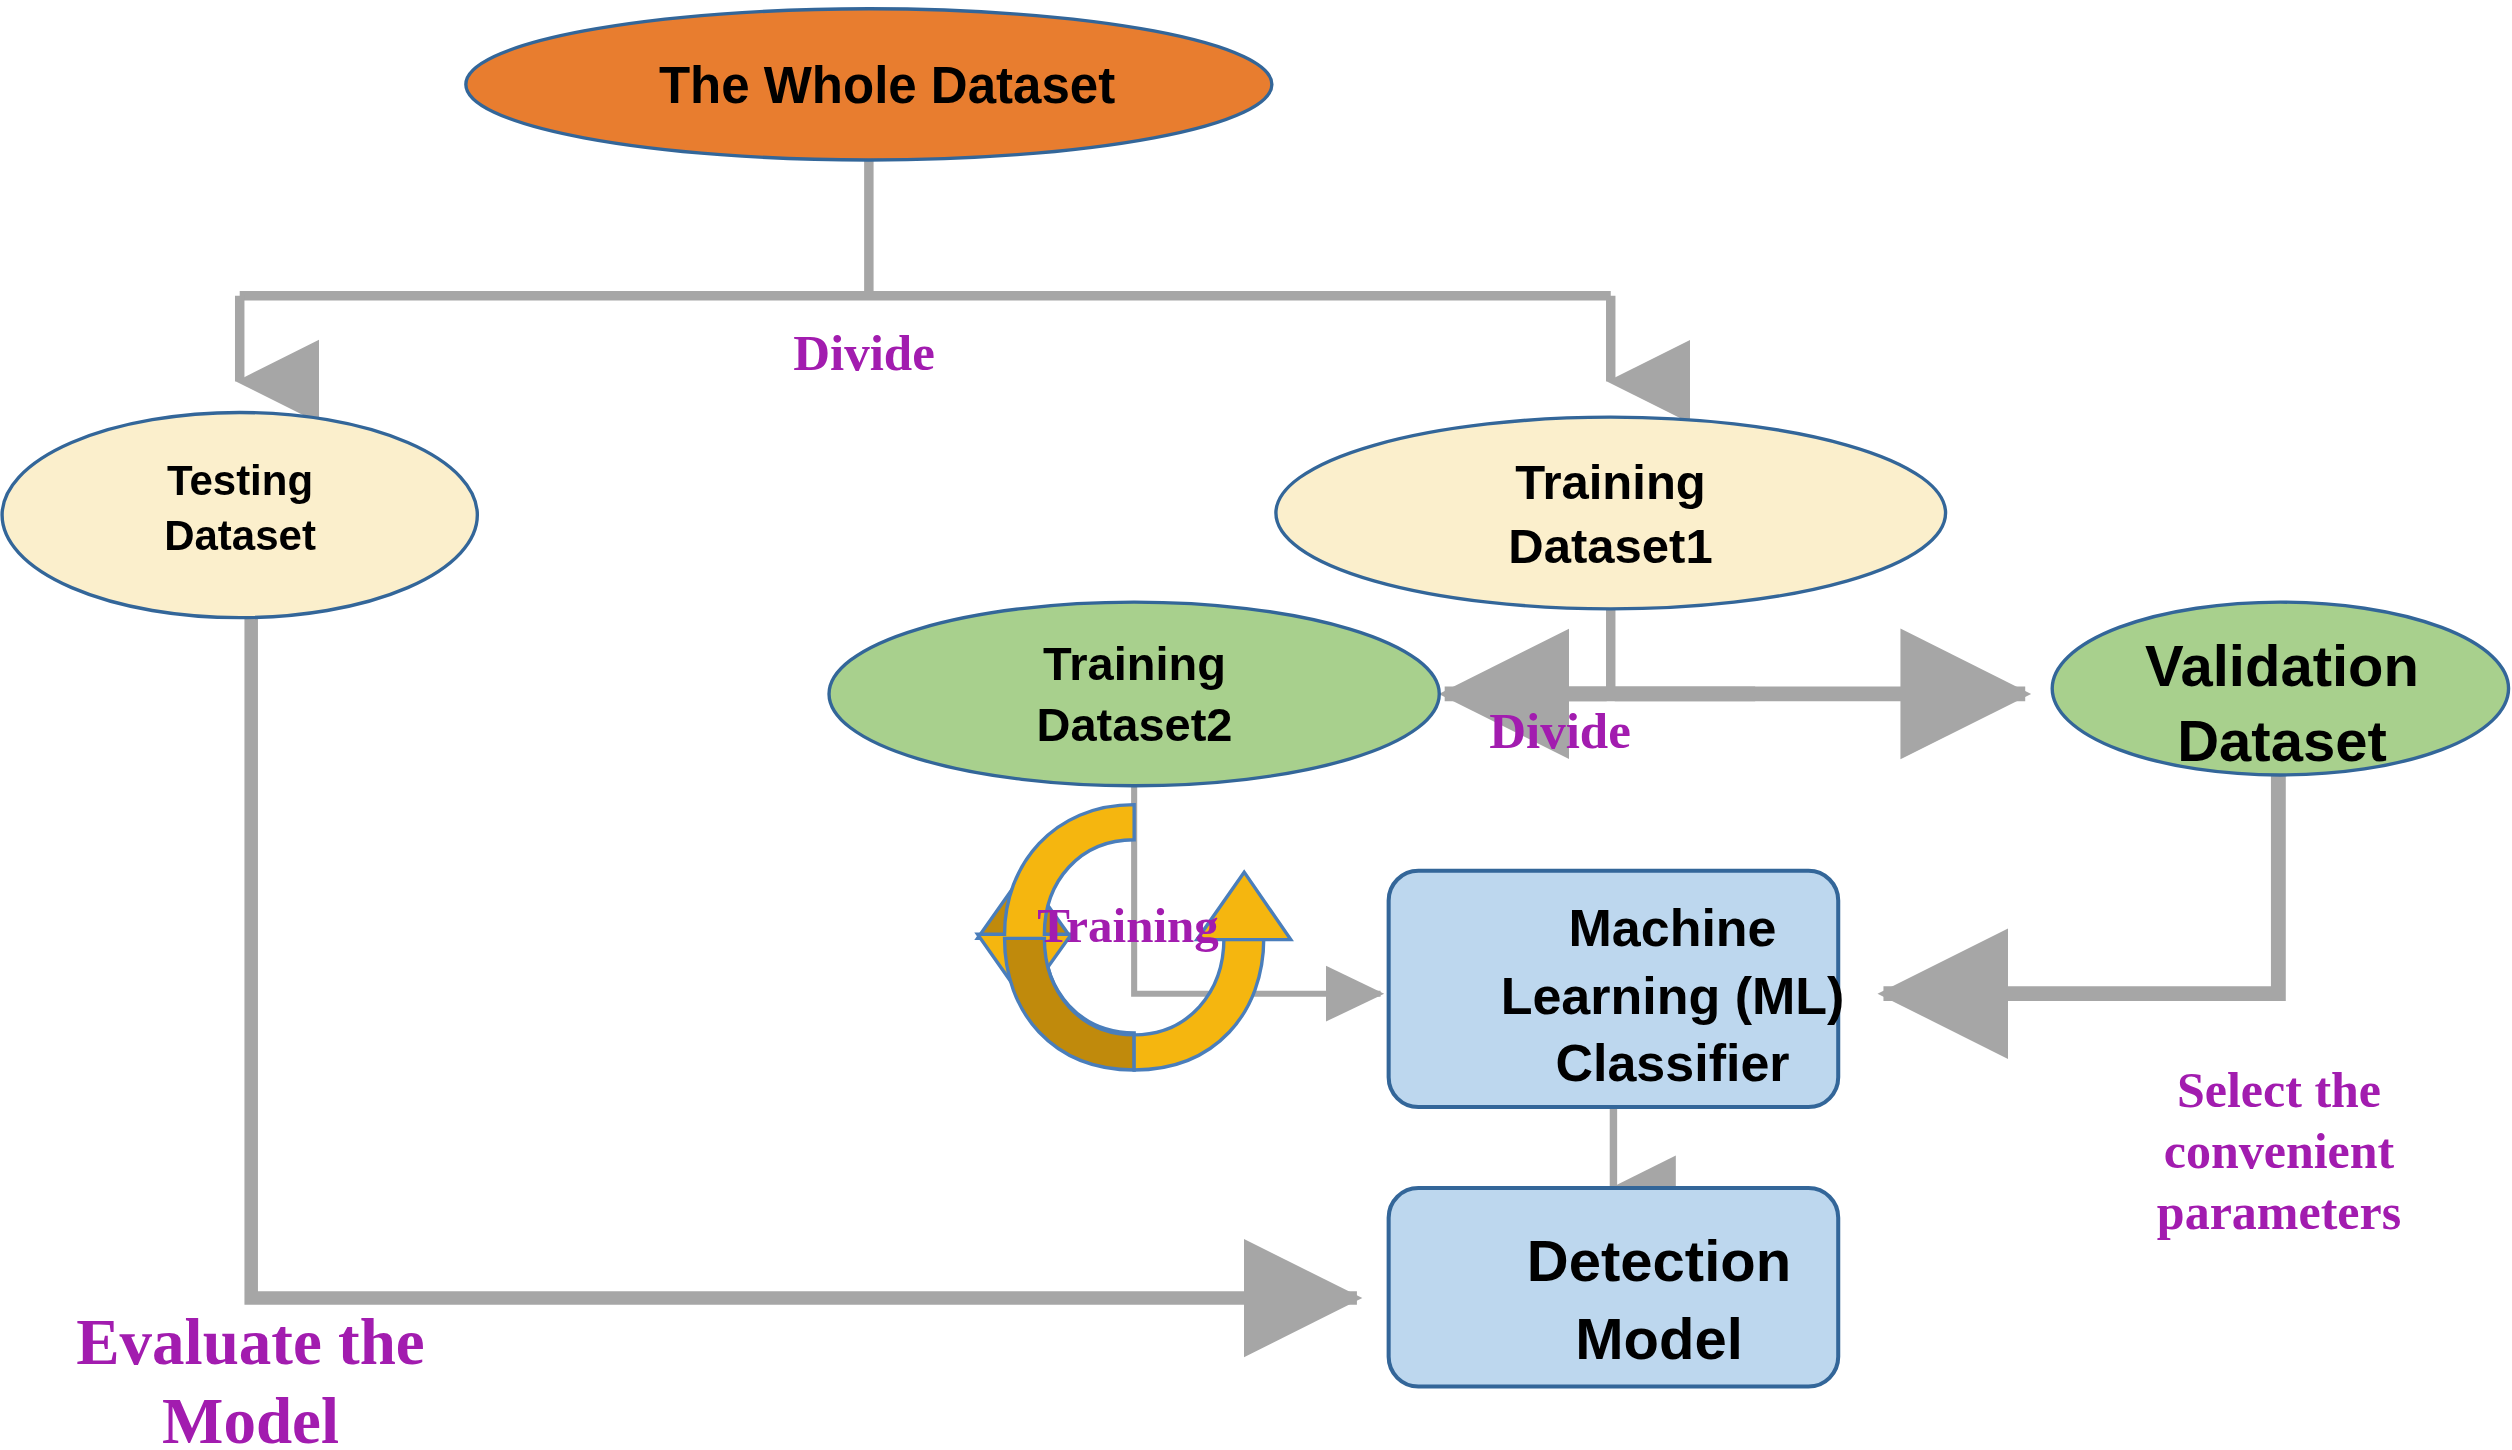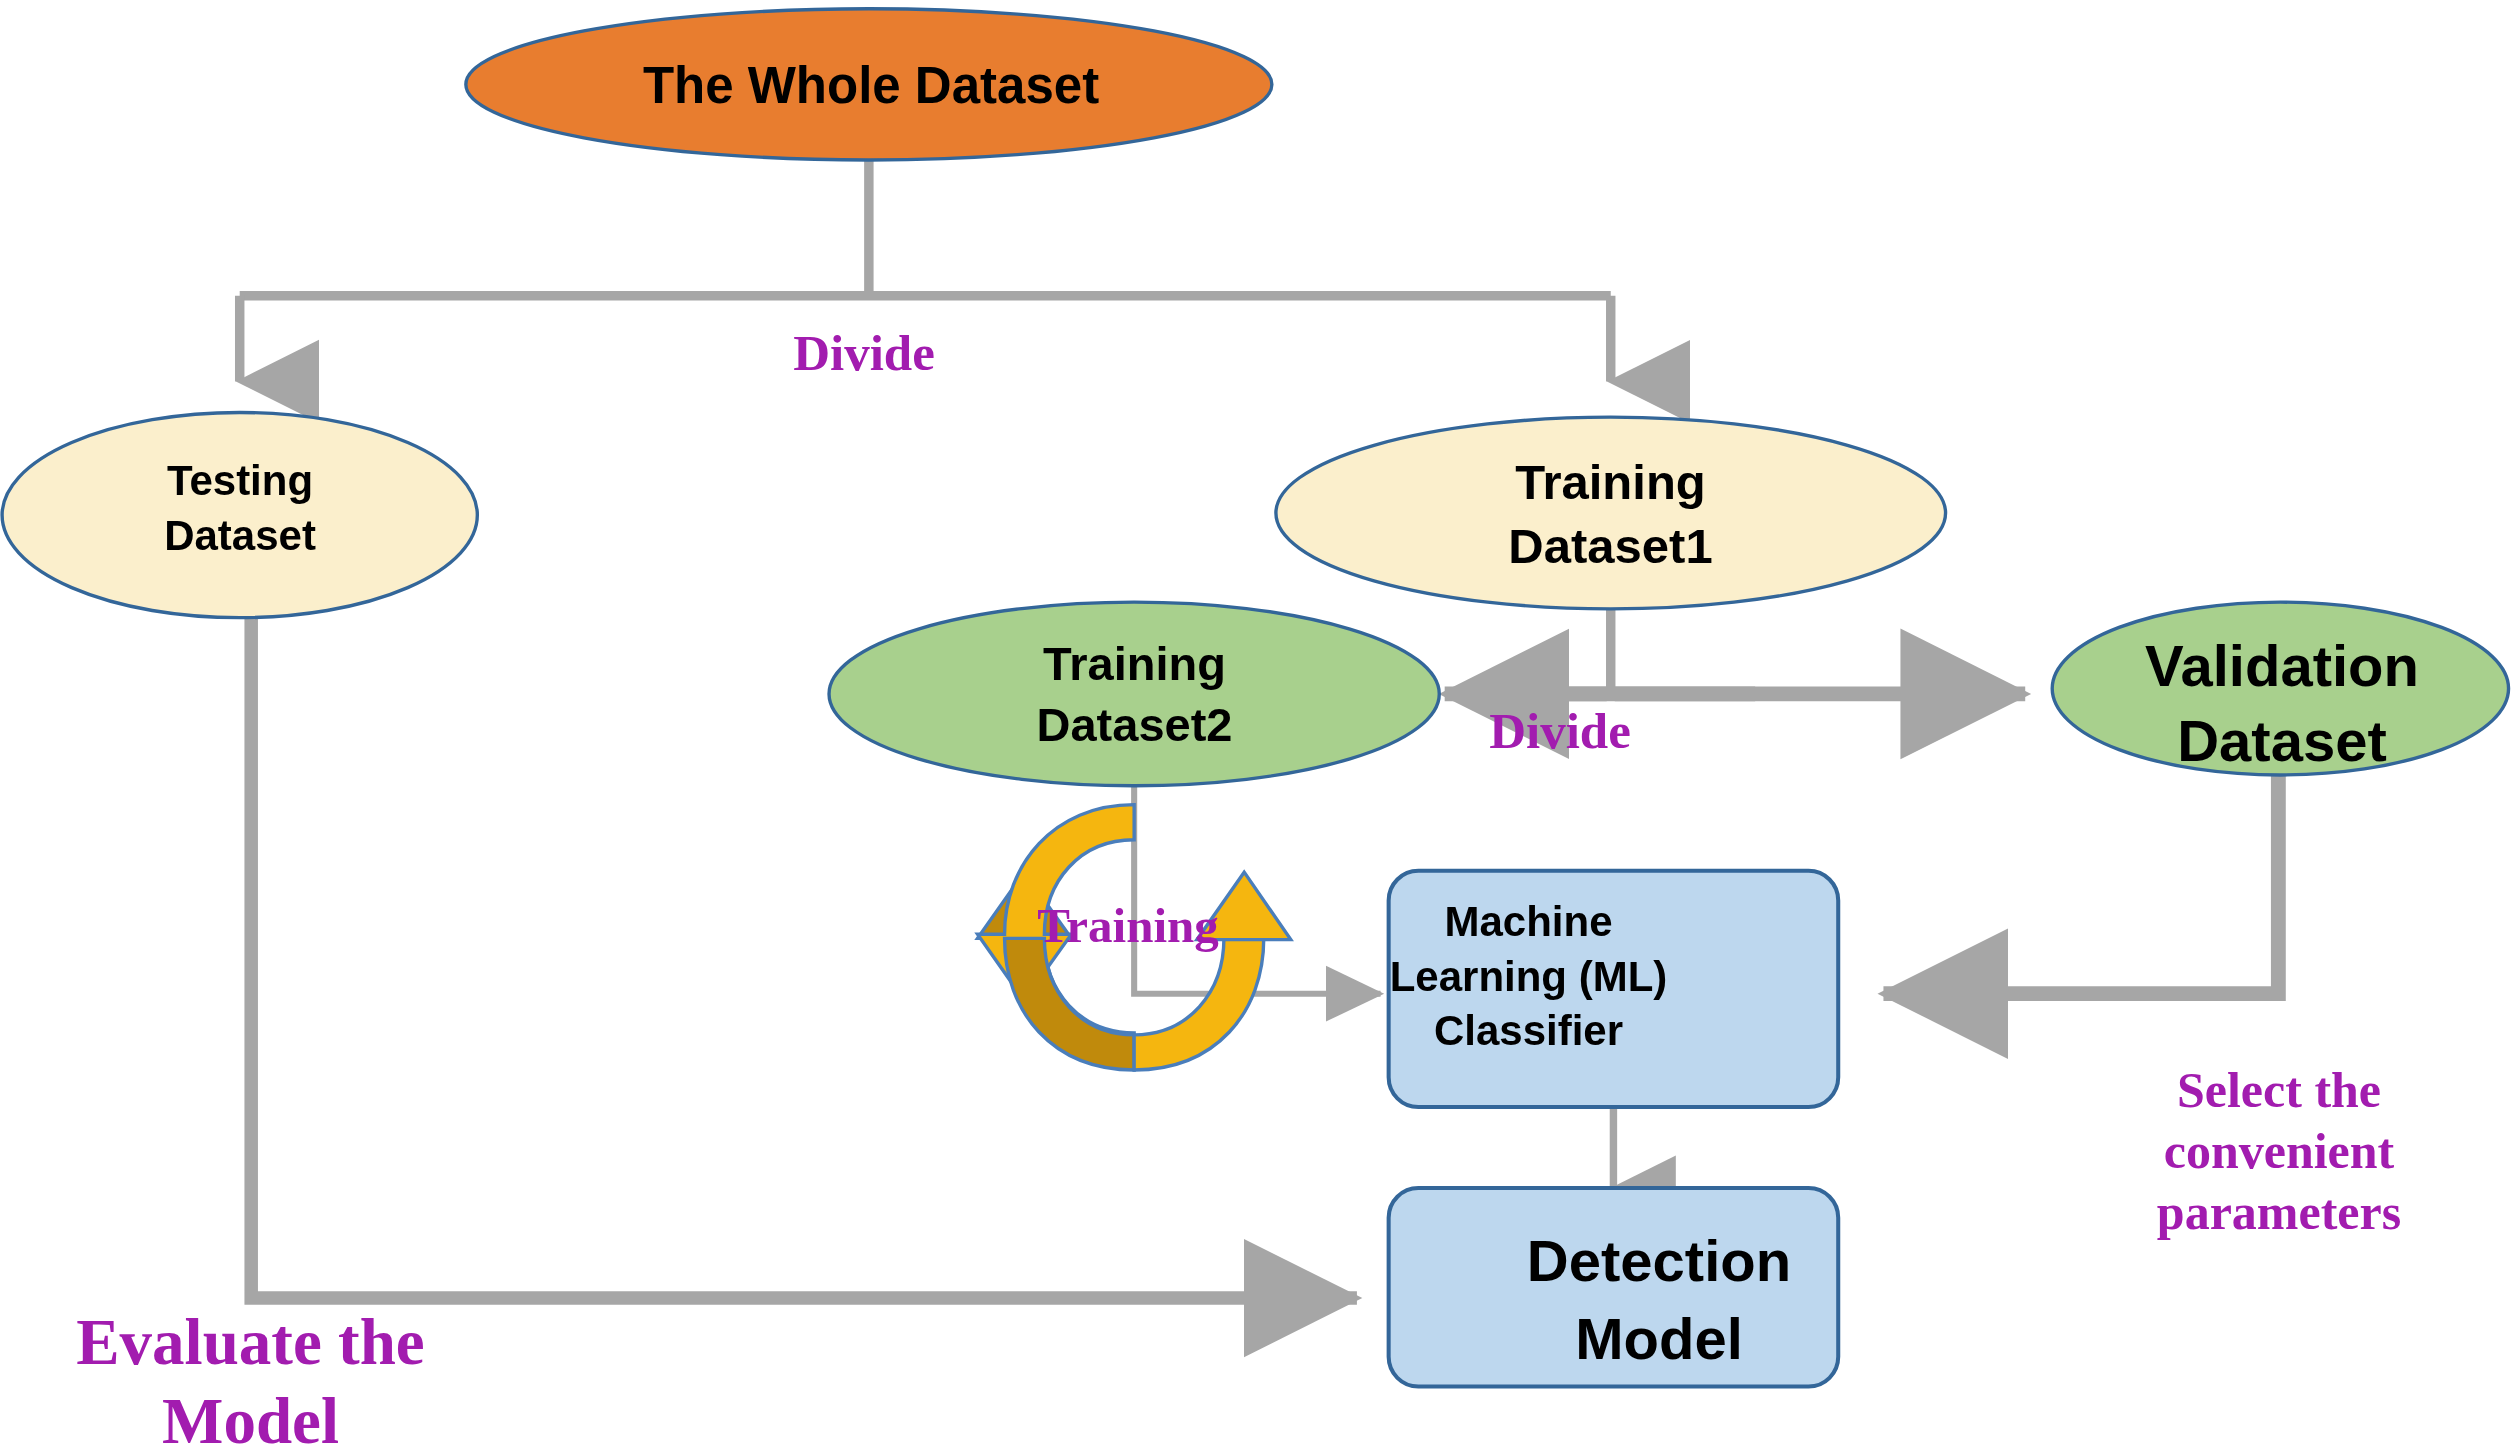--- a/index.html
+++ b/index.html
@@ -139,35 +139,35 @@
 
       <path d="M1872,1390
                C1872,1500 1800,1585 1680,1585
                L1680,1533
                C1760,1533 1813,1470 1813,1390 Z" fill="#F5B60F" stroke="#4A7EBB" stroke-width="5"></path>
 
       <path d="M1843,1292 L1912,1392 L1773,1392 Z" fill="#F5B60F" stroke="#4A7EBB" stroke-width="5"></path>
     </g>
   </svg>
 
-  <div class="node-text sans-node" style="left:468px; top:53px; width:806px; font-size:51px;">The Whole Dataset</div>
+  <div class="node-text sans-node" style="left:484px; top:53px; width:806px; font-size:51px;">The Whole Dataset</div>
 
   <div class="node-text sans-node" style="left:41px; top:454px; width:398px; font-size:42px;">Testing
 Dataset</div>
 
   <div class="node-text sans-node" style="left:1350px; top:451px; width:521px; font-size:49px;">Training
 Dataset1</div>
 
   <div class="node-text sans-node" style="left:878px; top:633px; width:513px; font-size:47px;">Training
 Dataset2</div>
 
   <div class="node-text sans-node" style="left:2066px; top:628px; width:432px; font-size:58px;">Validation
 Dataset</div>
 
-  <div class="node-text sans-node" style="left:1324px; top:895px; width:409px; font-size:42px; line-height:1.30;">Machine
+  <div class="node-text sans-node" style="left:1468px; top:895px; width:409px; font-size:52px; line-height:1.30;">Machine
 Learning (ML)
 Classifier</div>
 
   <div class="node-text sans-node" style="left:1392px; top:1222px; width:534px; font-size:58px; line-height:1.35;">Detection
 Model</div>
 
   <div class="serif-label" style="left:675px; top:324px; width:378px; font-size:51px;">Divide</div>
 
   <div class="serif-label" style="left:1391px; top:702px; width:338px; font-size:51px;">Divide</div>
 

